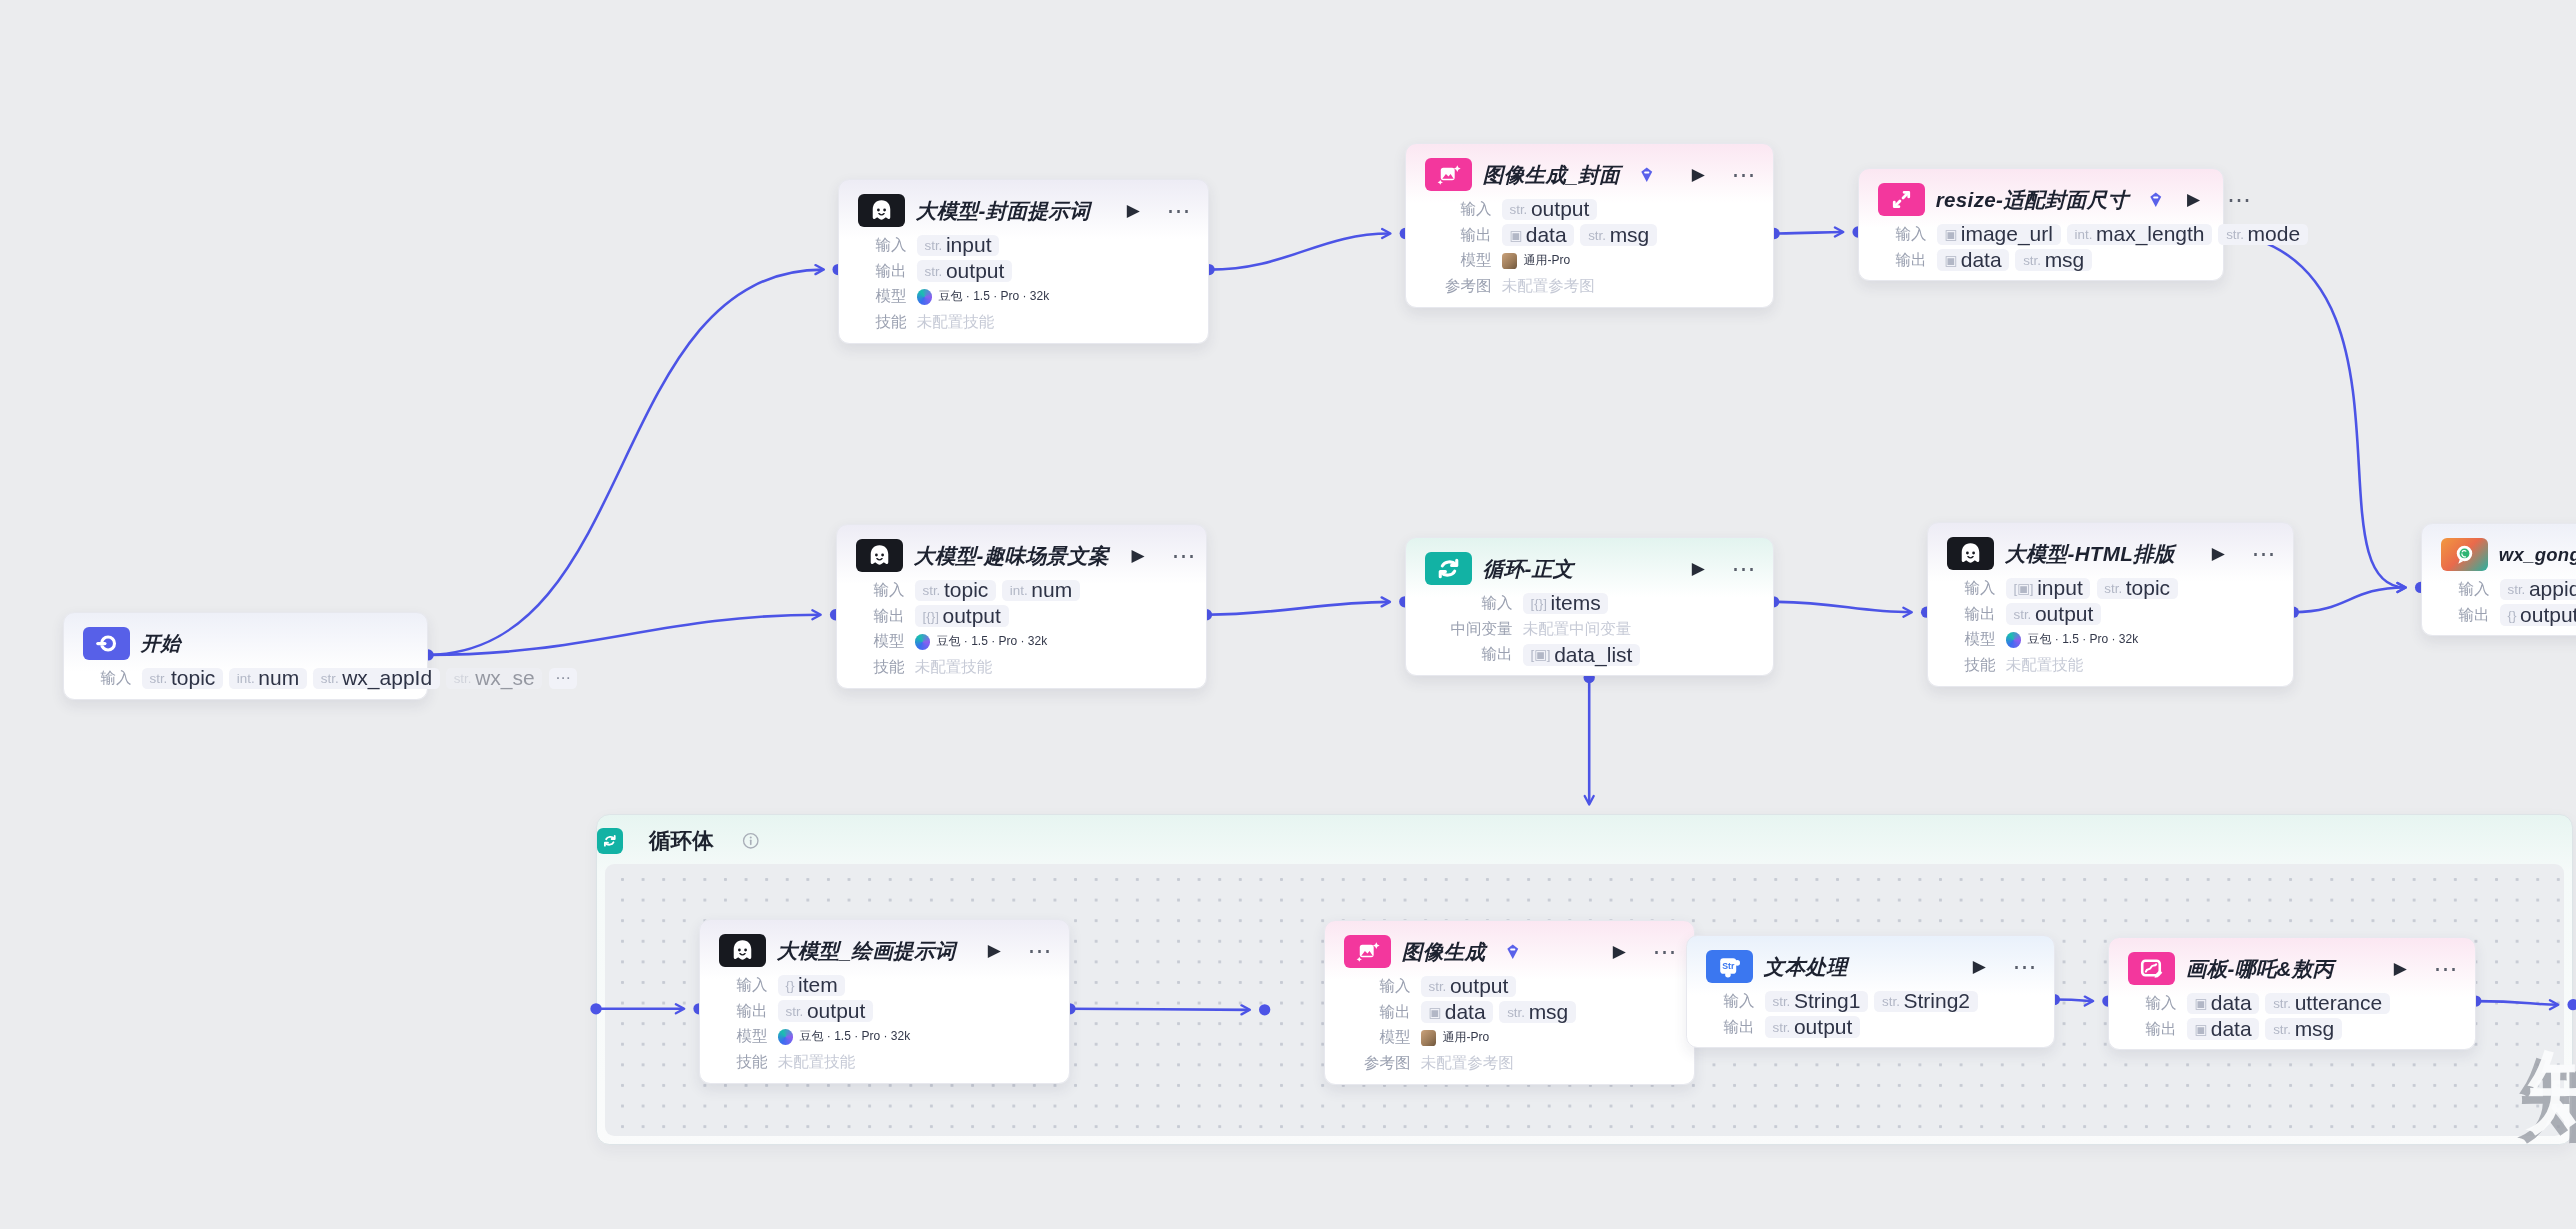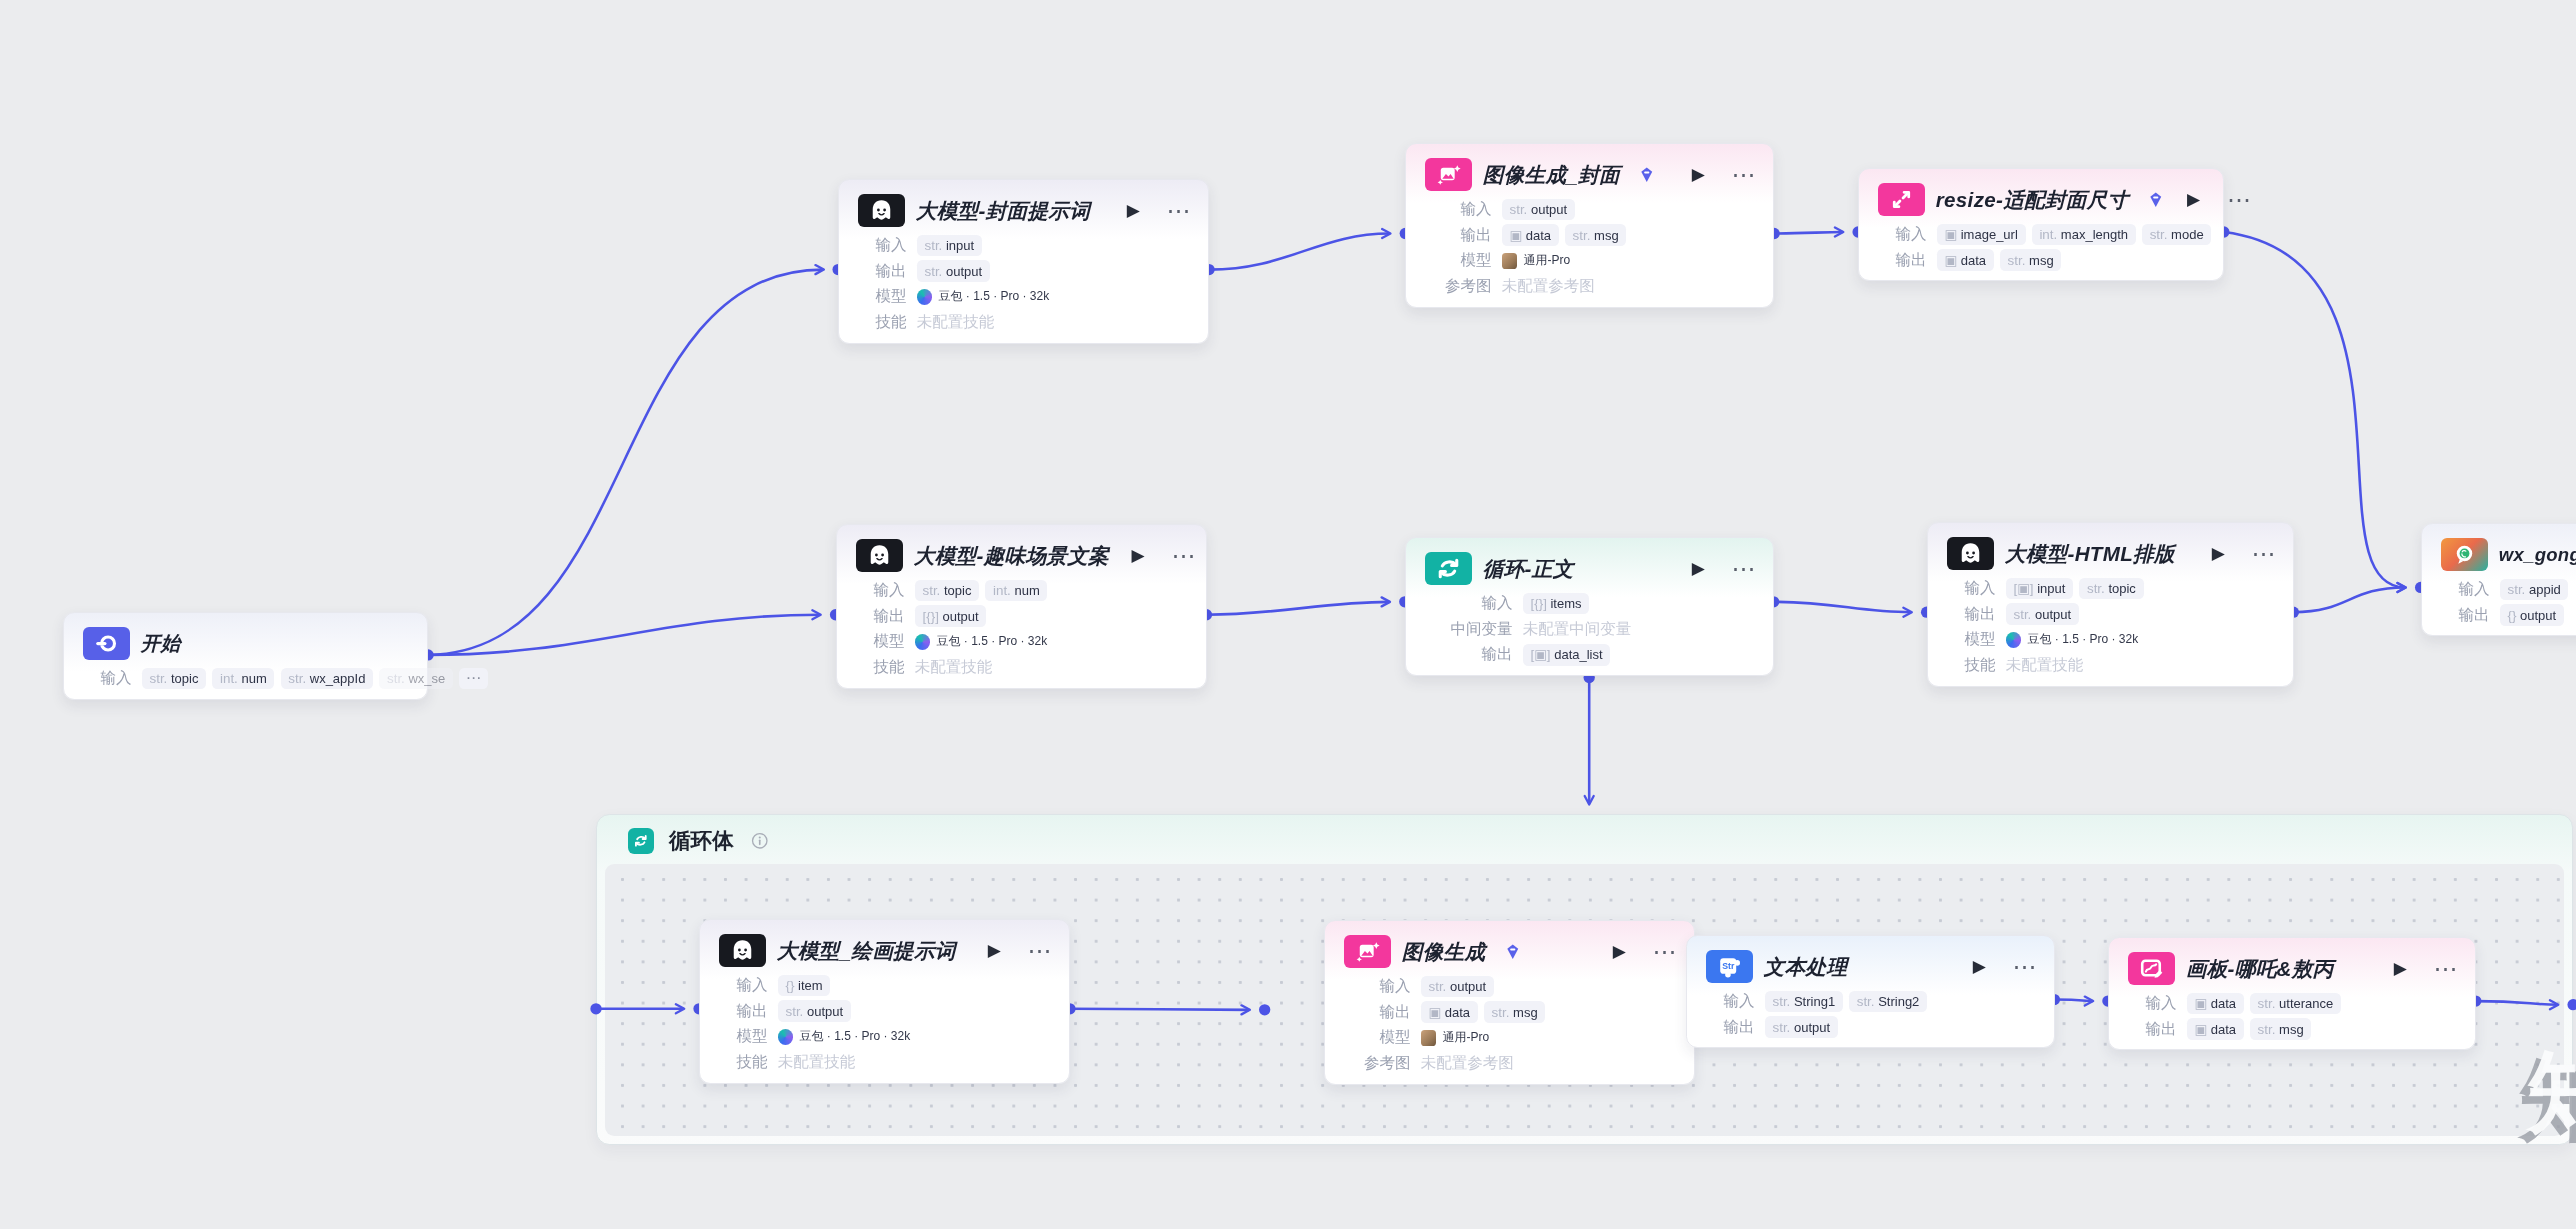--- a/index.html
+++ b/index.html
@@ -3,21 +3,21 @@
 <meta charset="utf-8">
 <style>
   html,body{margin:0;padding:0;background:#ebecee;font-family:"Liberation Sans","DejaVu Sans",sans-serif;}
   .canvas{position:relative;width:3369px;height:1230px;background:#ebecee;overflow:hidden;}
 
   
   .loop-container{position:absolute;left:596px;top:814px;width:1977px;height:331px;
     border:1px solid #dde4e7;border-radius:13.4px;z-index:0;box-sizing:border-box;
     background:linear-gradient(180deg,#e7f5f1 0px,#f5faf9 57px,rgba(251,252,252,.95) 100%);
     box-shadow:0 5.2px 14.4px rgba(40,45,80,.05);}
-  .lc-head{position:absolute;left:31px;top:11.3px;display:flex;align-items:center;gap:15px;}
+  .lc-head{position:absolute;left:0;top:11.3px;display:flex;align-items:center;gap:26px;}
   .lc-icon{width:26px;height:26px;border-radius:6.2px;background:#12b2a4;display:flex;align-items:center;justify-content:center;}
   .lc-icon svg{width:19.6px;height:19.6px;}
   .lc-title{font-size:21.6px;font-weight:700;color:#1d222e;}
   .lc-info{width:17.5px;height:17.5px;margin-left:2.1px;display:flex;align-items:center;justify-content:center;}
   .lc-panel{position:absolute;left:8.2px;right:8.2px;top:49px;bottom:8.2px;border-radius:9.3px;background:#ebedf0;
     background-image:radial-gradient(#c7cbd4 1.3px,transparent 1.8px);background-size:20.6px 20.6px;background-position:7.2px 5.2px;}
 
   
   svg.edges{position:absolute;left:0;top:0;z-index:1;pointer-events:none;}
 
@@ -40,21 +40,21 @@
   .n-badge{margin-left:7.2px;display:flex;}
   .n-badge svg{width:17.5px;height:17.5px;}
   .n-spacer{flex:1;}
   .n-play{font-size:17px;color:#272c38;margin-right:15.5px;cursor:pointer;}
   .n-dots{font-size:24px;color:#595e6b;cursor:pointer;line-height:1;}
   .n-rows{margin-top:6.2px;}
   .n-row{display:flex;align-items:center;height:21.6px;margin-top:4.1px;}
   .n-label{width:var(--lw,49px);flex-shrink:0;text-align:right;margin-right:10.3px;font-size:15.5px;color:#9ba1b1;white-space:nowrap;}
   .pill{display:inline-flex;align-items:center;height:21.6px;padding:0 7.7px;border-radius:5.2px;background:#f1f2f8;margin-right:6.2px;white-space:nowrap;}
   .pill .pfx{font-size:13.4px;color:#b2b7c6;margin-right:3.6px;}
-  .pill .tname{font-size:13px;color:#2e3346;font-weight:500;}
+  .pill .tname{font-size:21px;color:#2e3346;font-weight:500;}
   .pill.fade{opacity:.45;}
   .pill.more{color:#8a8f9e;font-size:15.5px;padding:0 6.7px;}
   .m-doubao{width:15.5px;height:15.5px;border-radius:50%;margin-right:6.2px;flex-shrink:0;
     background:conic-gradient(from 210deg,#3a6df0,#19c0ae,#8b5ff0,#3a6df0);}
   .m-avatar{width:15.5px;height:15.5px;border-radius:3.6px;margin-right:6.2px;flex-shrink:0;
     background:linear-gradient(135deg,#caa27b 0%,#9b7a58 60%,#6e563d 100%);}
   .m-val{font-size:12px;color:#33384a;font-weight:500;}
   .muted{font-size:15.5px;color:#c6cad6;}
 
   

